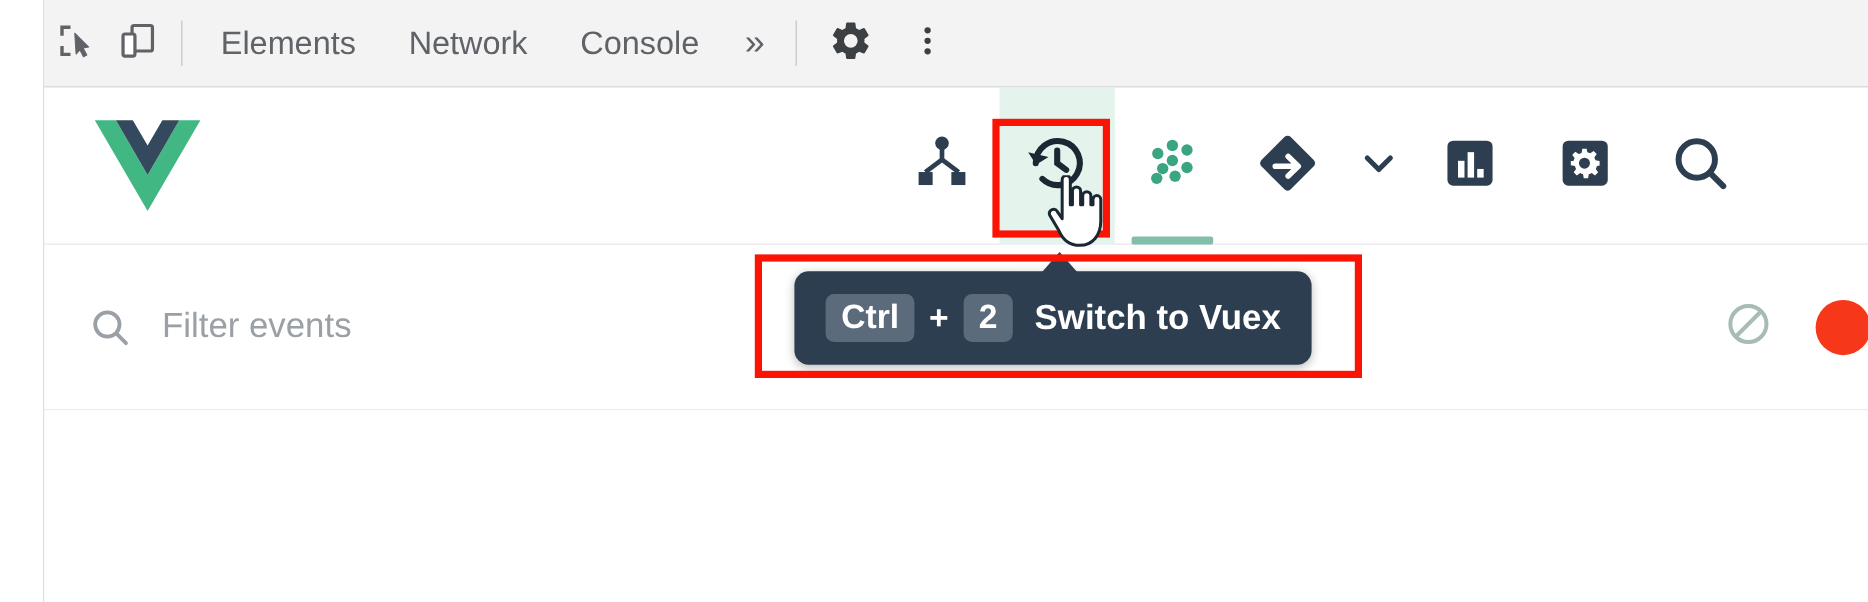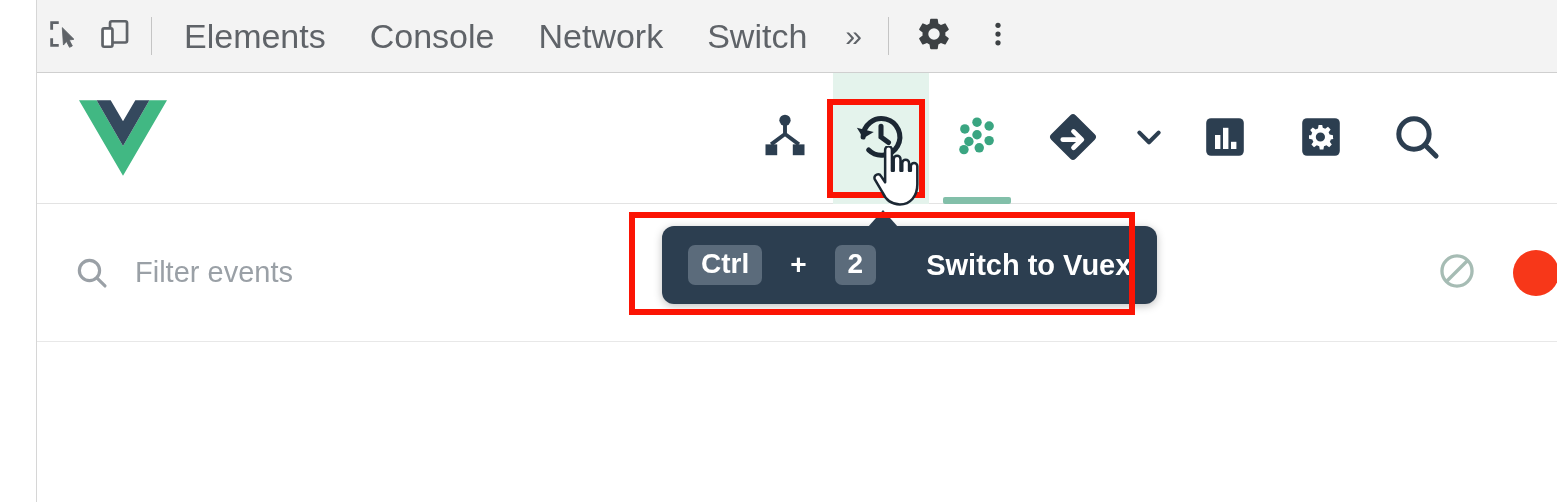--- a/index.html
+++ b/index.html
@@ -48,21 +48,21 @@
   .tb-sep {
     width: 1px; height: 38px;
     background: #c4c4c4;
     margin: 0 10px;
     flex: none;
   }
   .dt-tab {
     height: 73px;
     display: flex; align-items: center;
     padding: 0 22px;
-    font-size: 34px;
+    font-size: 27px;
     color: #5f6368;
     position: relative;
     box-sizing: border-box;
     white-space: nowrap;
     justify-content: center;
   }
   .dt-tab.active {
     color: #1a1a1a;
   }
   .dt-tab.active::after {
@@ -205,21 +205,20 @@
     left: 662px; top: 226px;
     height: 78px;
     background: #2c3e50;
     border-radius: 12px;
     display: flex;
     align-items: center;
     padding: 0 26px;
     box-sizing: border-box;
     z-index: 20;
     box-shadow: 0 2px 8px rgba(0,0,0,.25);
-    gap: 16px;
   }
   #tooltip-arrow {
     position: absolute;
     left: 868px; top: 210px;
     width: 0; height: 0;
     border-left: 15px solid transparent;
     border-right: 15px solid transparent;
     border-bottom: 17px solid #2c3e50;
     z-index: 21;
   }
@@ -236,21 +235,21 @@
   #kbd-plus {
     color: #ffffff;
     font-size: 28px;
     font-weight: bold;
     margin: 0 12px;
   }
   #tooltip-label {
     color: #ffffff;
     font-size: 29px;
     font-weight: bold;
-    margin-left: 34px;
+    margin-left: 18px;
     white-space: nowrap;
   }
 
   
   .annot-box {
     position: absolute;
     border: 6px solid #fb1404;
     box-sizing: border-box;
     z-index: 30;
     pointer-events: none;
@@ -298,27 +297,24 @@
           </svg>
         </span>
       </div>
 
       <div class="tb-sep"></div>
 
       <div class="dt-tab">
         <span>Elements</span>
       </div>
       <div class="dt-tab">
+        <span>Network</span>
+      </div>
+      <div class="dt-tab">
         <span>Console</span>
-      </div>
-      <div class="dt-tab">
-        <span>Network</span>
-      </div>
-      <div class="dt-tab">
-        <span>Switch</span>
       </div>
 
       <div id="dt-overflow">
         <span>»</span>
       </div>
 
       <div class="tb-sep"></div>
 
       <div id="dt-settings-gear">
         <span>

